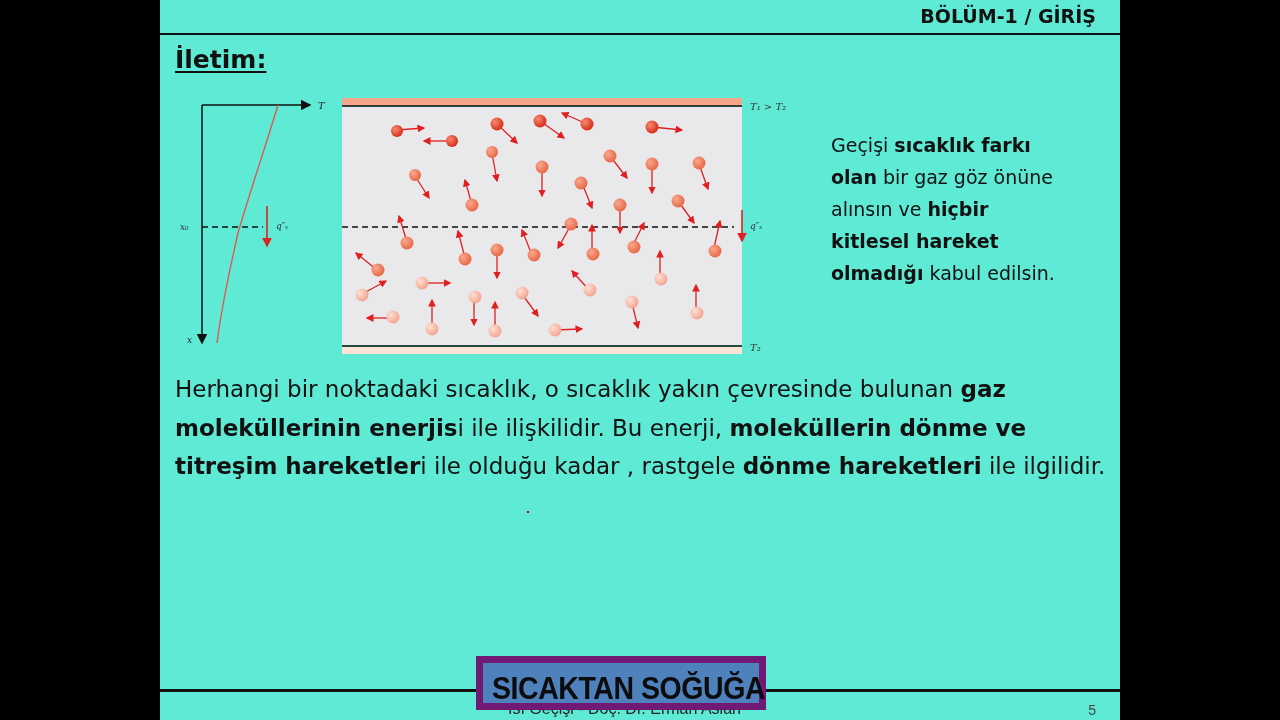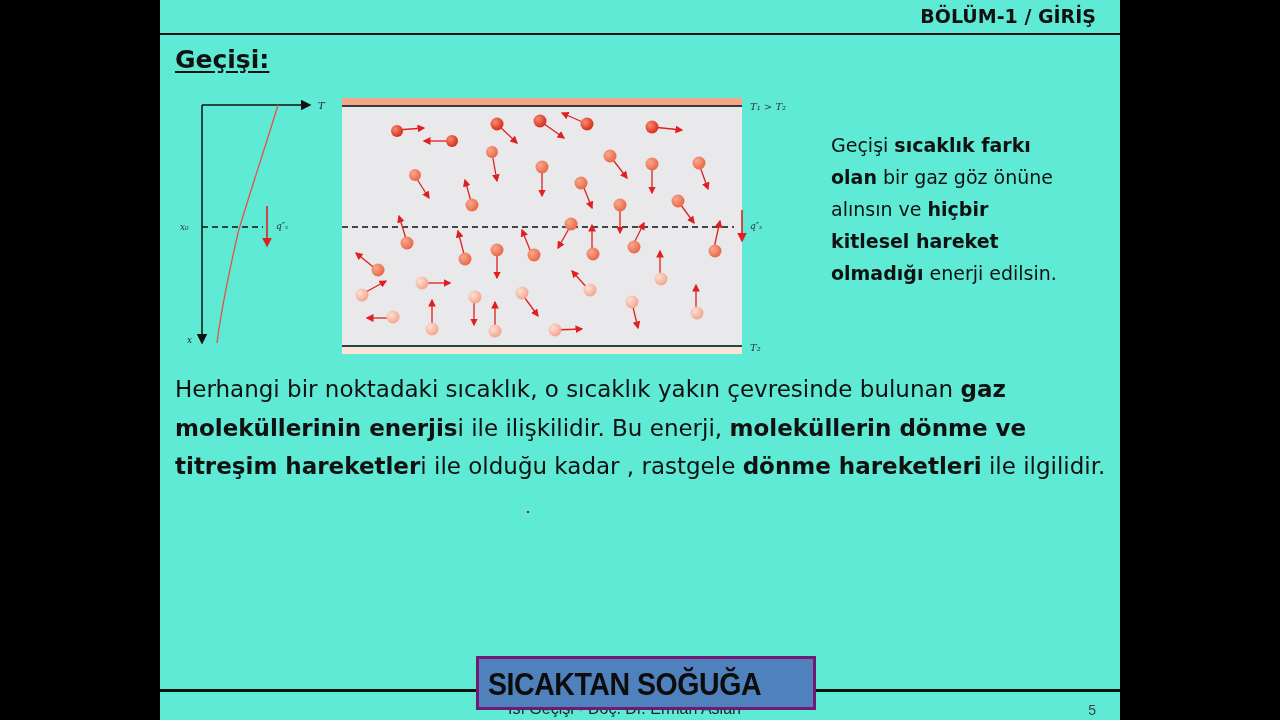--- a/index.html
+++ b/index.html
@@ -11,31 +11,31 @@
   .diagram { position:absolute; left:0; top:88px; }
   .side-text { position:absolute; left:671px; top:129px; width:230px; font-size:19px; line-height:32px; color:#111; }
   .side-text b { font-weight:bold; }
   .para { position:absolute; left:15px; width:935px; font-size:23px; line-height:38.5px; color:#111; }
   .para b { font-weight:bold; }
   .p1 { top:370px; }
   .p2 { top:537px; font-family:"Liberation Sans", sans-serif; font-size:24.5px; letter-spacing:-0.1px; }
   .bottom-rule { position:absolute; left:0; right:0; top:689px; height:3px; background:#111; }
   .footer { position:absolute; left:348px; top:700px; font-size:16px; color:#222; font-family:"Liberation Sans", sans-serif; }
   .page-num { position:absolute; right:24px; top:702px; font-size:14px; color:#444; font-family:"Liberation Sans", sans-serif; }
-  .banner { position:absolute; left:316px; top:656px; width:340px; height:54px; background:#4f81bd; border:3px solid #701a75; box-sizing:border-box; }
+  .banner { position:absolute; left:316px; top:656px; width:290px; height:54px; background:#4f81bd; border:7px solid #701a75; box-sizing:border-box; }
   .banner span { position:absolute; left:9px; top:8px; font-size:31px; font-weight:bold; color:#0c0c0c; font-family:"Liberation Sans", sans-serif; letter-spacing:-0.5px; transform:scaleX(0.92); transform-origin:left; white-space:nowrap; }
   .dot { position:absolute; left:367px; top:511px; width:2px; height:2px; background:#c00; }
 </style>
 </head>
 <body>
 
 <div class="slide">
   <div class="section-title">BÖLÜM-1 / GİRİŞ</div>
   <div class="top-rule"></div>
-  <div class="heading">Geçişi:</div>
+  <div class="heading">İletim:</div>
 
   <svg class="diagram" width="660" height="275" viewBox="0 0 660 275">
     <defs>
       <marker id="ah" markerWidth="6" markerHeight="6" refX="5" refY="3" orient="auto">
         <path d="M0,0 L6,3 L0,6 z" fill="#e02020"></path>
       </marker>
       <marker id="ahk" markerWidth="7" markerHeight="7" refX="6" refY="3.5" orient="auto">
         <path d="M0,0 L7,3.5 L0,7 z" fill="#111"></path>
       </marker>
       <radialGradient id="gHot" cx="35%" cy="35%" r="65%">
@@ -156,21 +156,21 @@
         <circle cx="355" cy="225" r="6.5" fill="url(#gCool)"></circle>
       </g>
 
       <line x1="400" y1="122" x2="400" y2="153" stroke="#e02020" stroke-width="1.6" marker-end="url(#ah)"></line>
       <text x="408" y="22" font-family="DejaVu Serif, serif" font-style="italic" font-size="10" fill="#333">T₁ &gt; T₂</text>
       <text x="408" y="263" font-family="DejaVu Serif, serif" font-style="italic" font-size="10" fill="#333">T₂</text>
       <text x="408" y="141" font-family="DejaVu Serif, serif" font-style="italic" font-size="9" fill="#333">q″ₓ</text>
     </g>
   </svg>
 
-  <div class="side-text"><span>Geçişi </span><b>sıcaklık farkı olan</b><span> bir gaz göz önüne alınsın ve </span><b>hiçbir kitlesel hareket olmadığı</b><span> enerji edilsin.</span></div>
+  <div class="side-text"><span>Geçişi </span><b>sıcaklık farkı olan</b><span> bir gaz göz önüne alınsın ve </span><b>hiçbir kitlesel hareket olmadığı</b><span> kabul edilsin.</span></div>
 
   <div class="para p1"><span>Herhangi bir noktadaki sıcaklık, o sıcaklık yakın çevresinde bulunan </span><b>gaz moleküllerinin enerjis</b><span>i ile ilişkilidir. Bu enerji, </span><b>moleküllerin dönme ve titreşim hareketler</b><span>i ile olduğu kadar , rastgele </span><b>dönme hareketleri</b><span> ile ilgilidir.</span></div>
 
   <div class="dot"></div>
 
 
   <div class="bottom-rule"></div>
   <div class="footer">Isı Geçişi - Doç. Dr. Erman Aslan</div>
   <div class="page-num">5</div>
   <div class="banner">

